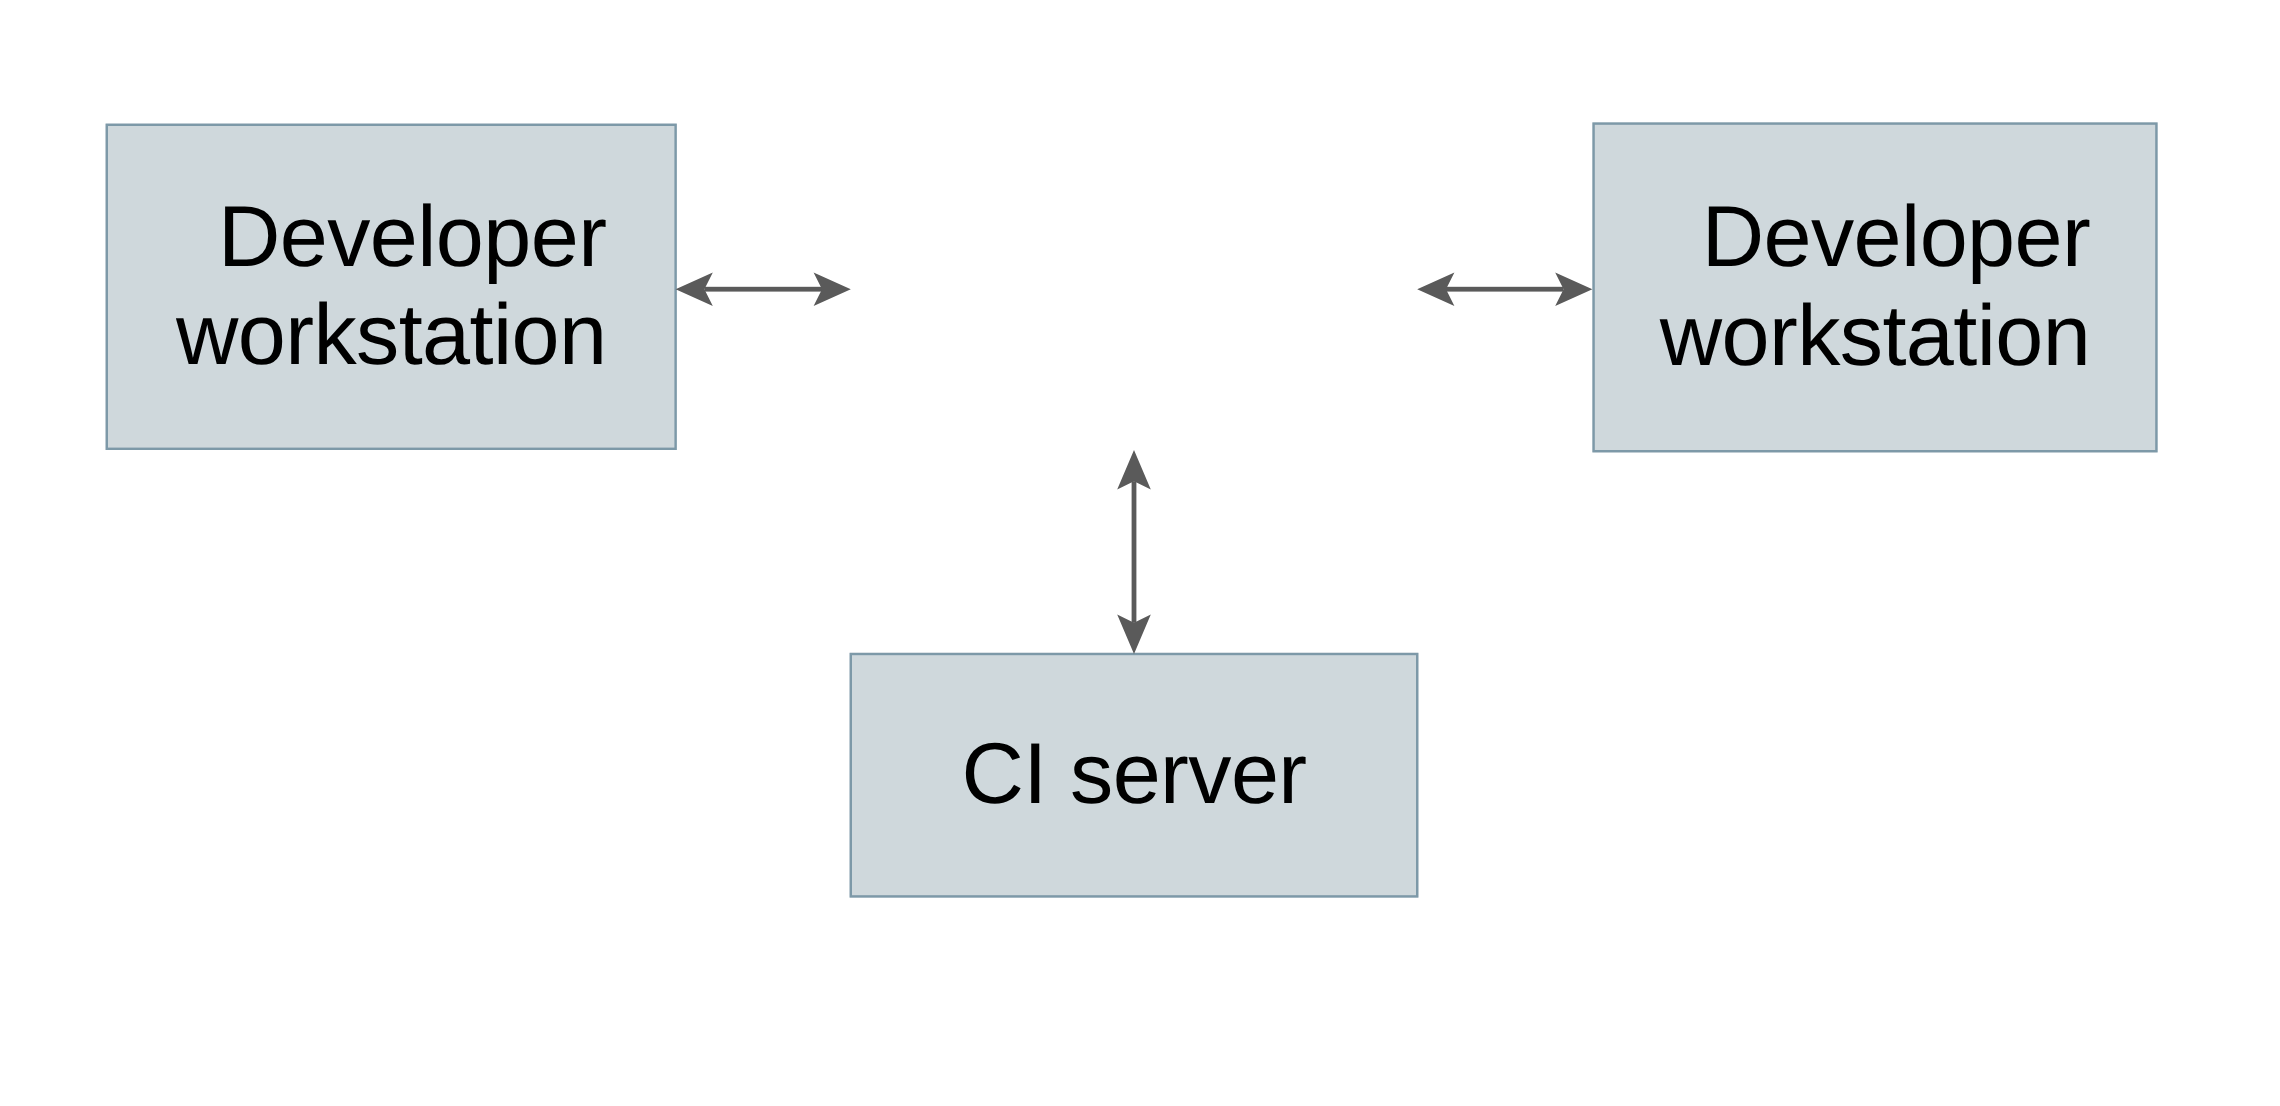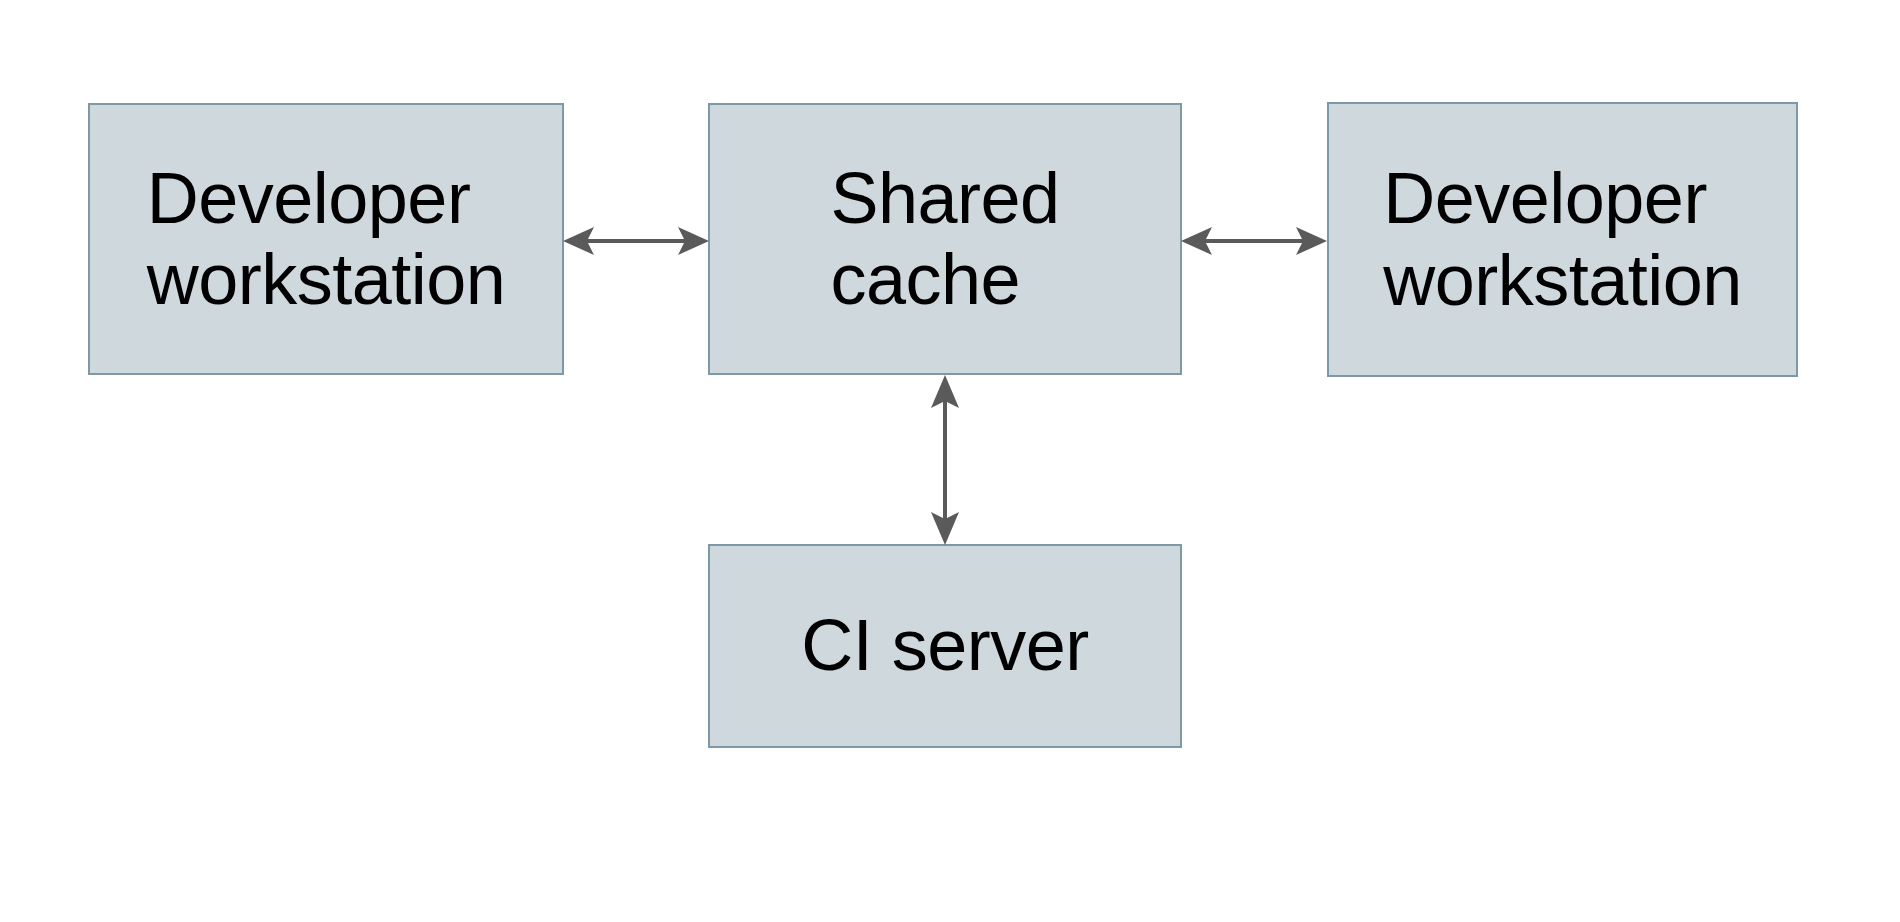--- a/index.html
+++ b/index.html
@@ -18,21 +18,21 @@
     overflow: hidden;
   }
   .node-box {
     position: absolute;
     box-sizing: border-box;
     background: #cfd8dc;
     border: 2px solid #7d99a8;
     display: flex;
     align-items: center;
     justify-content: center;
-    text-align: left;
+    text-align: right;
   }
   .node-label {
     font-family: "Liberation Sans", sans-serif;
     font-size: 72px;
     line-height: 1.13;
     color: #000000;
     white-space: pre-line;
     letter-spacing: -0.5px;
     font-weight: 400;
   }
@@ -52,24 +52,20 @@
 </head>
 <body>
 
 <div id="diagram-canvas">
 
   <div class="node-box" id="node-dev-left">
     <span class="node-label">Developer
 workstation</span>
   </div>
 
-  <div class="node-box" id="node-shared">
-    <span class="node-label">Shared
-cache</span>
-  </div>
 
   <div class="node-box" id="node-dev-right">
     <span class="node-label">Developer
 workstation</span>
   </div>
 
   <div class="node-box" id="node-ci">
     <span class="node-label">CI server</span>
   </div>
 

